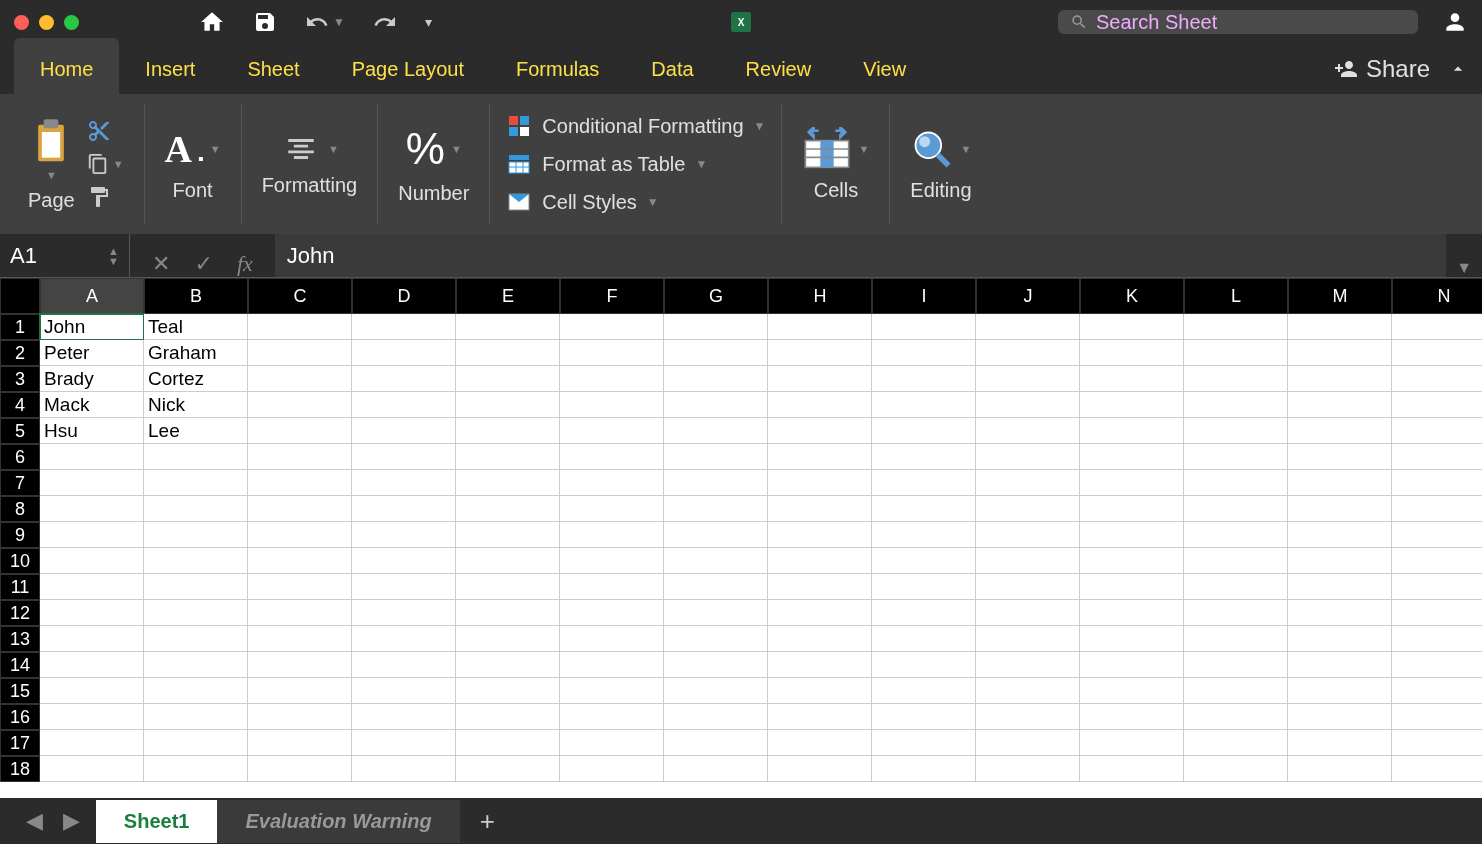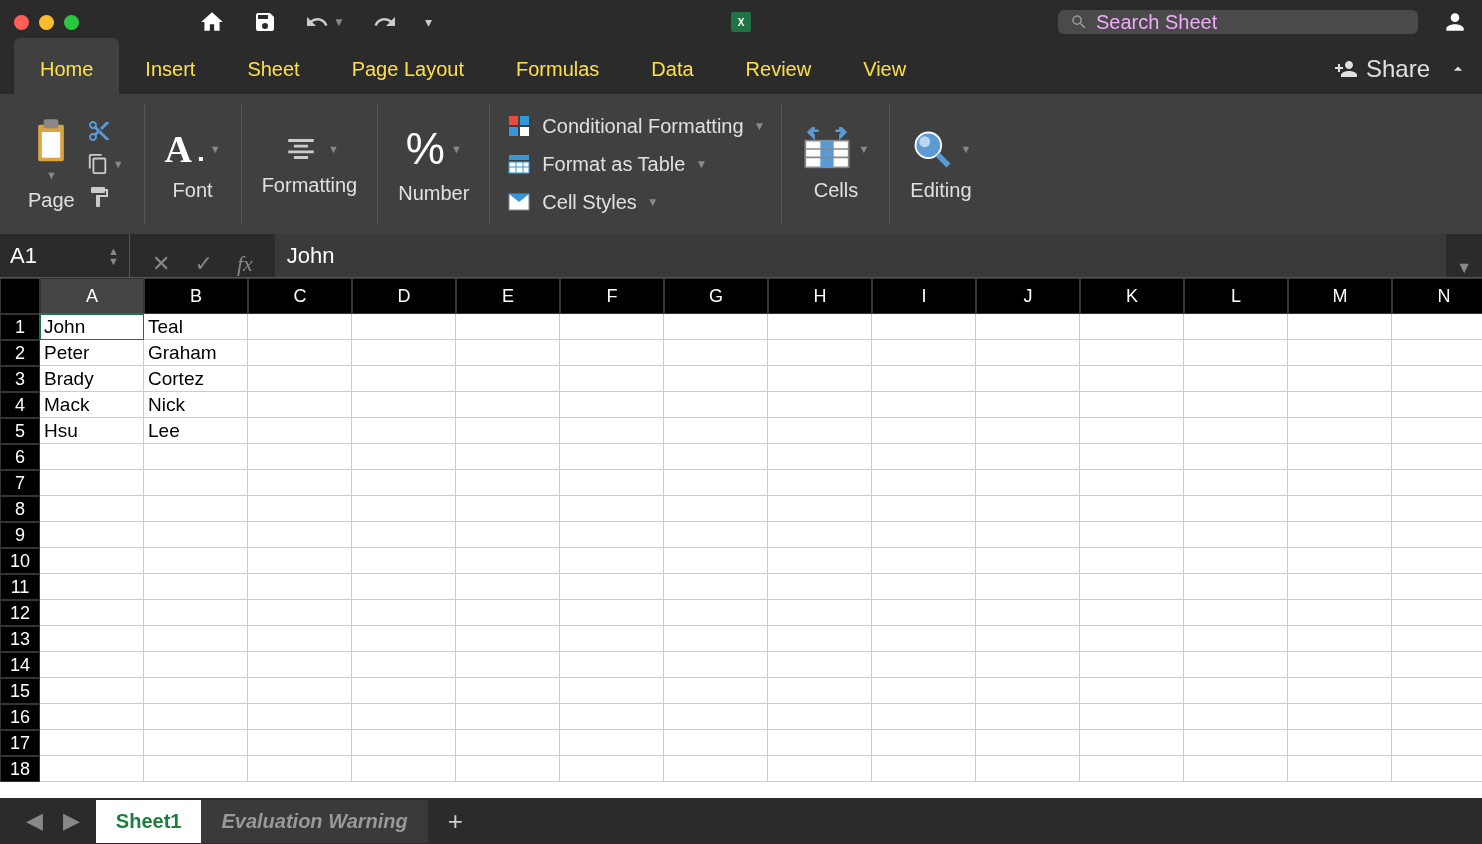--- a/index.html
+++ b/index.html
@@ -52,21 +52,21 @@
   .col-header, .row-header, .corner { background: #000; color: #fff; border: 1px solid #333; display: flex; align-items: center; justify-content: center; font-size: 18px; font-weight: 400; height: 36px; }
   .col-header.sel { background: #444; }
   .row-header { height: 26px; }
   .corner { background: #000; }
   .cell { background: #fff; color: #000; border-right: 1px solid #ccc; border-bottom: 1px solid #ccc; height: 26px; padding: 0 4px; display: flex; align-items: center; font-size: 19px; }
   .cell.selected { outline: 2px solid #217346; outline-offset: -1px; }
   
   
   .sheet-tabs { height: 46px; background: #2b2b2b; display: flex; align-items: center; padding: 0 10px; position: absolute; bottom: 0; left: 0; right: 0; }
   .sheet-nav { display: flex; gap: 20px; color: #888; font-size: 22px; padding: 0 16px; }
-  .sheet-tab { padding: 10px 20px; font-size: 20px; color: #1a7f3c; background: #fff; font-weight: 600; }
+  .sheet-tab { padding: 10px 28px; font-size: 20px; color: #1a7f3c; background: #fff; font-weight: 600; }
   .sheet-tab.inactive { background: #3a3a3a; color: #999; font-style: italic; }
   .add-sheet { padding: 0 20px; font-size: 26px; color: #ccc; }
   
   svg { display: block; }
 </style>
 </head>
 <body>
 
 <div class="titlebar">
   <div class="traffic-lights">

